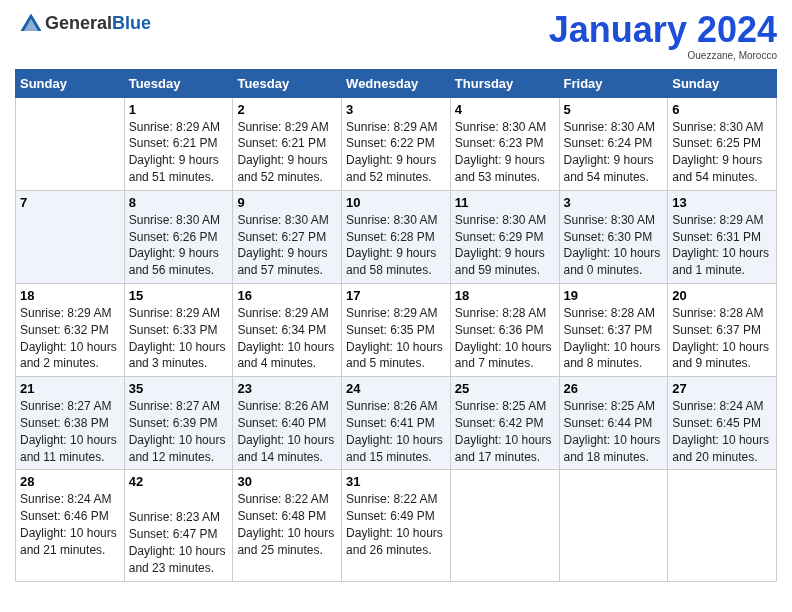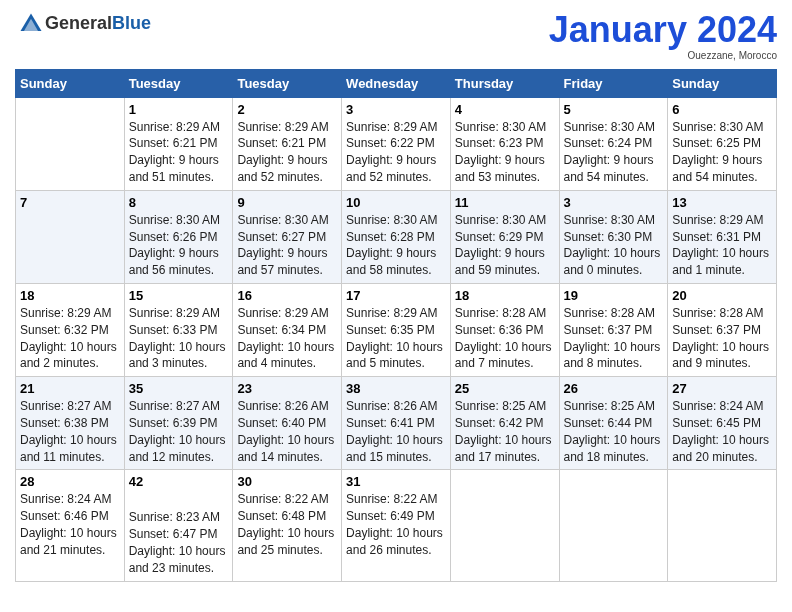--- a/index.html
+++ b/index.html
@@ -278,21 +278,21 @@
 and 12 minutes.</div>
         </td>
         <td>
           <span class="day-number">23</span>
           <div class="day-info" style="white-space: pre-line;">Sunrise: 8:26 AM
 Sunset: 6:40 PM
 Daylight: 10 hours
 and 14 minutes.</div>
         </td>
         <td>
-          <span class="day-number">38</span>
+          <span class="day-number">24</span>
           <div class="day-info" style="white-space: pre-line;">Sunrise: 8:26 AM
 Sunset: 6:41 PM
 Daylight: 10 hours
 and 15 minutes.</div>
         </td>
         <td>
           <span class="day-number">25</span>
           <div class="day-info" style="white-space: pre-line;">Sunrise: 8:25 AM
 Sunset: 6:42 PM
 Daylight: 10 hours

